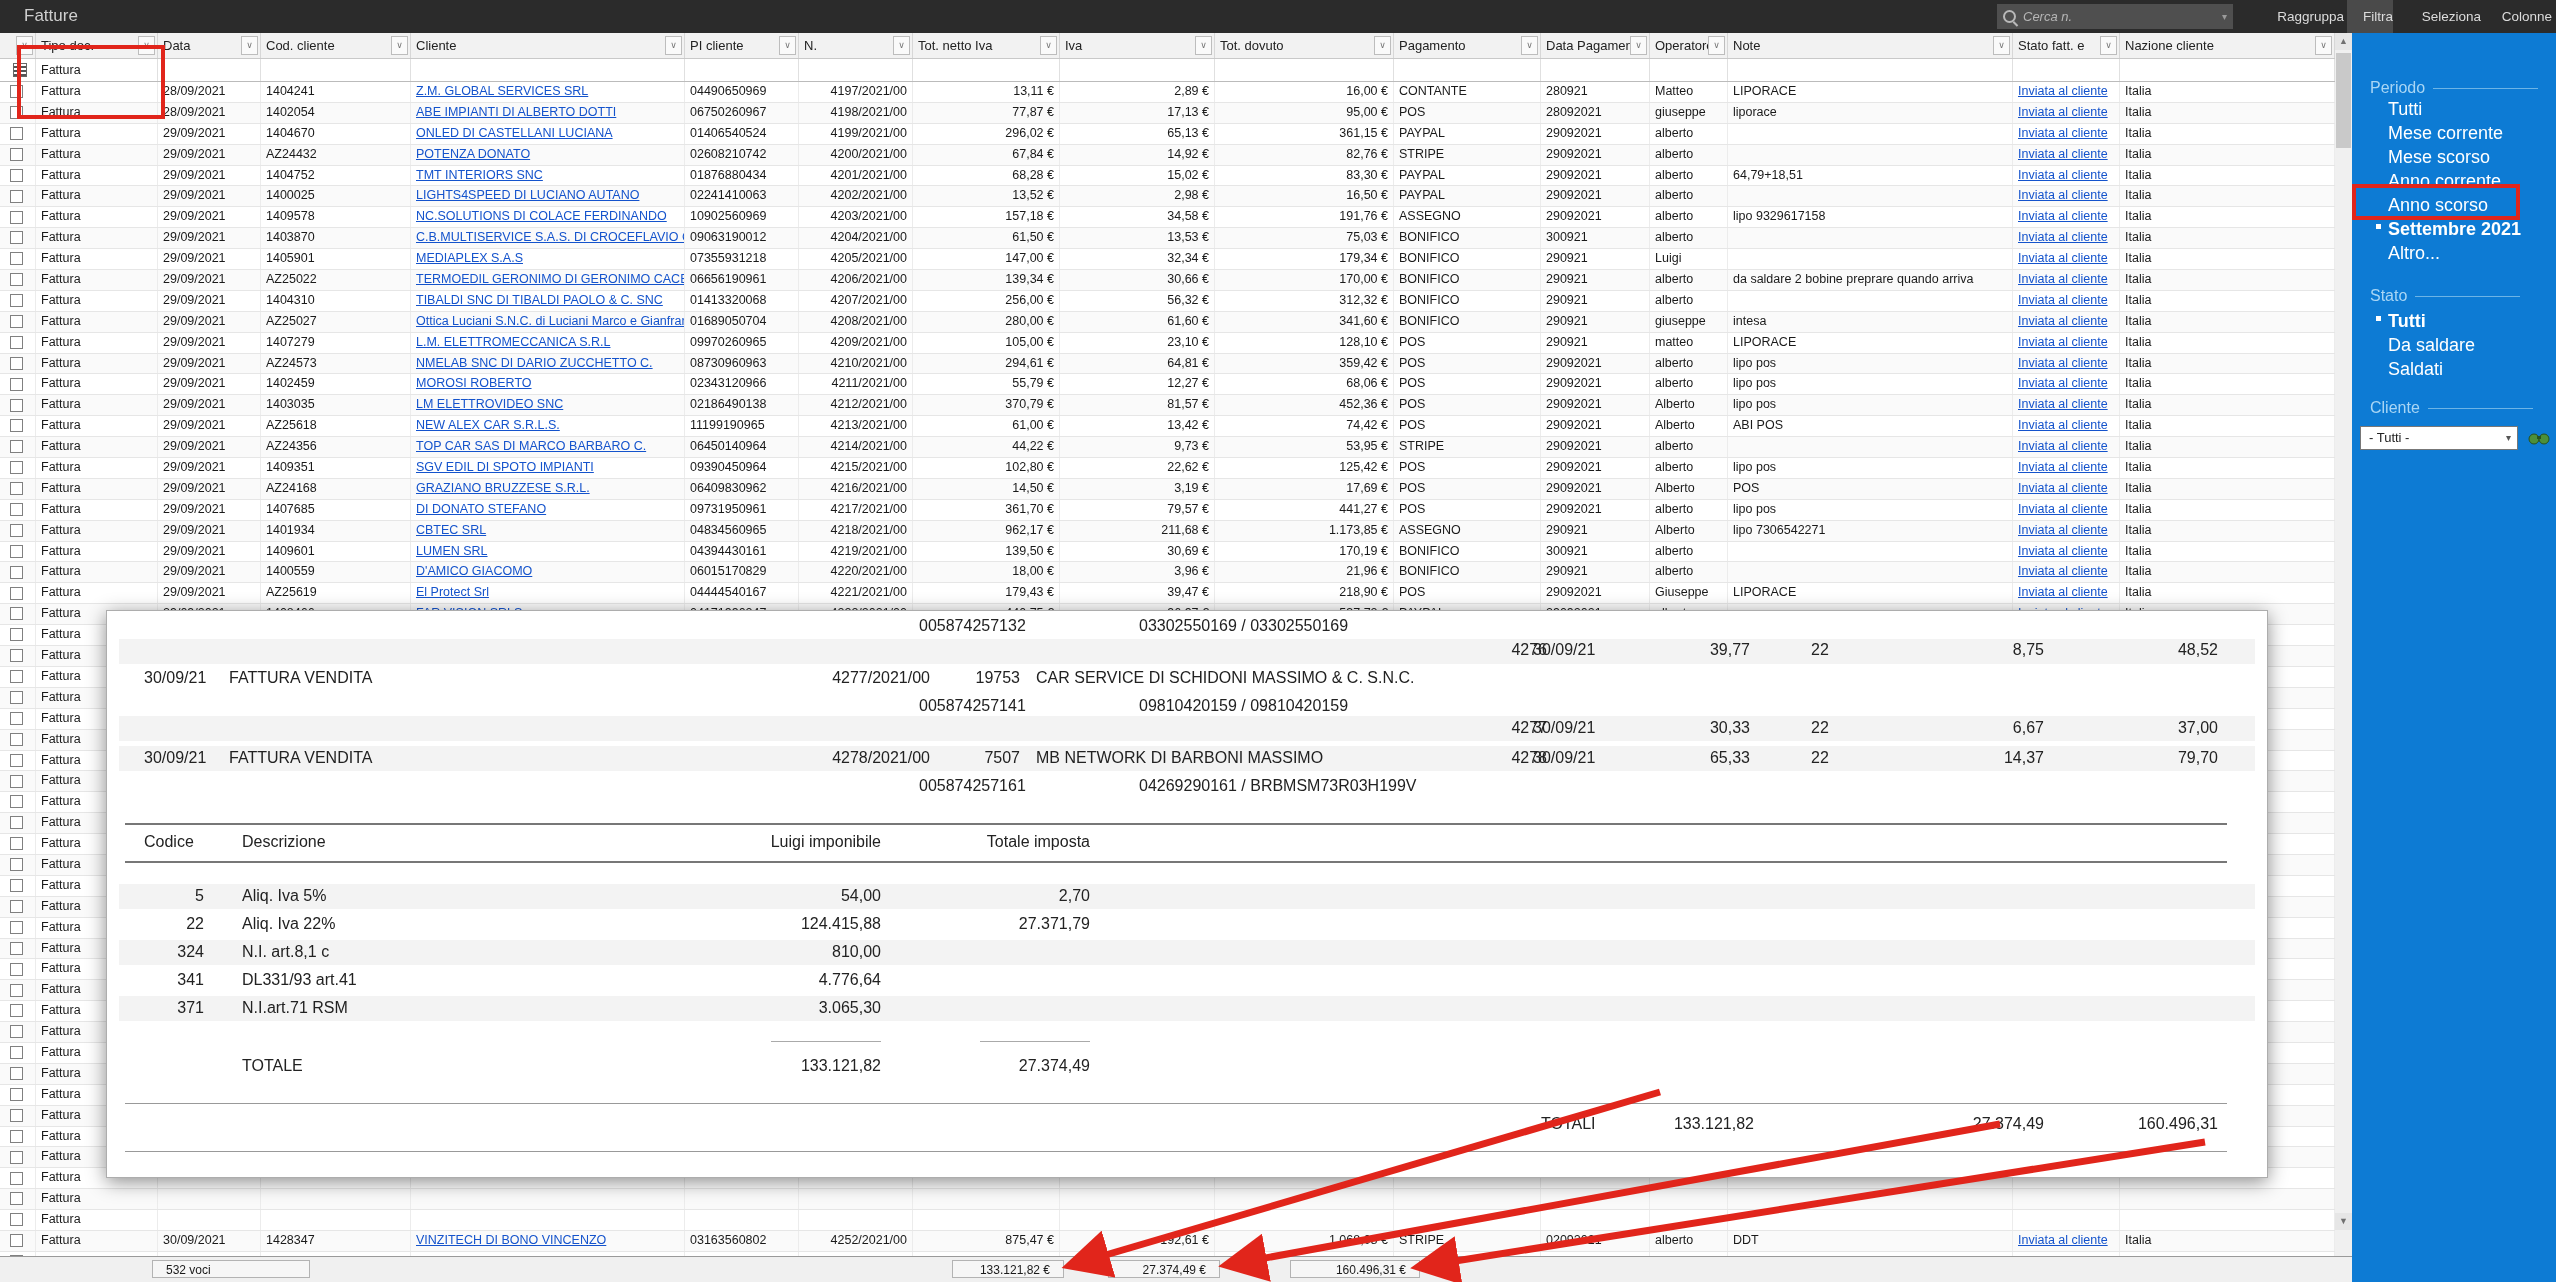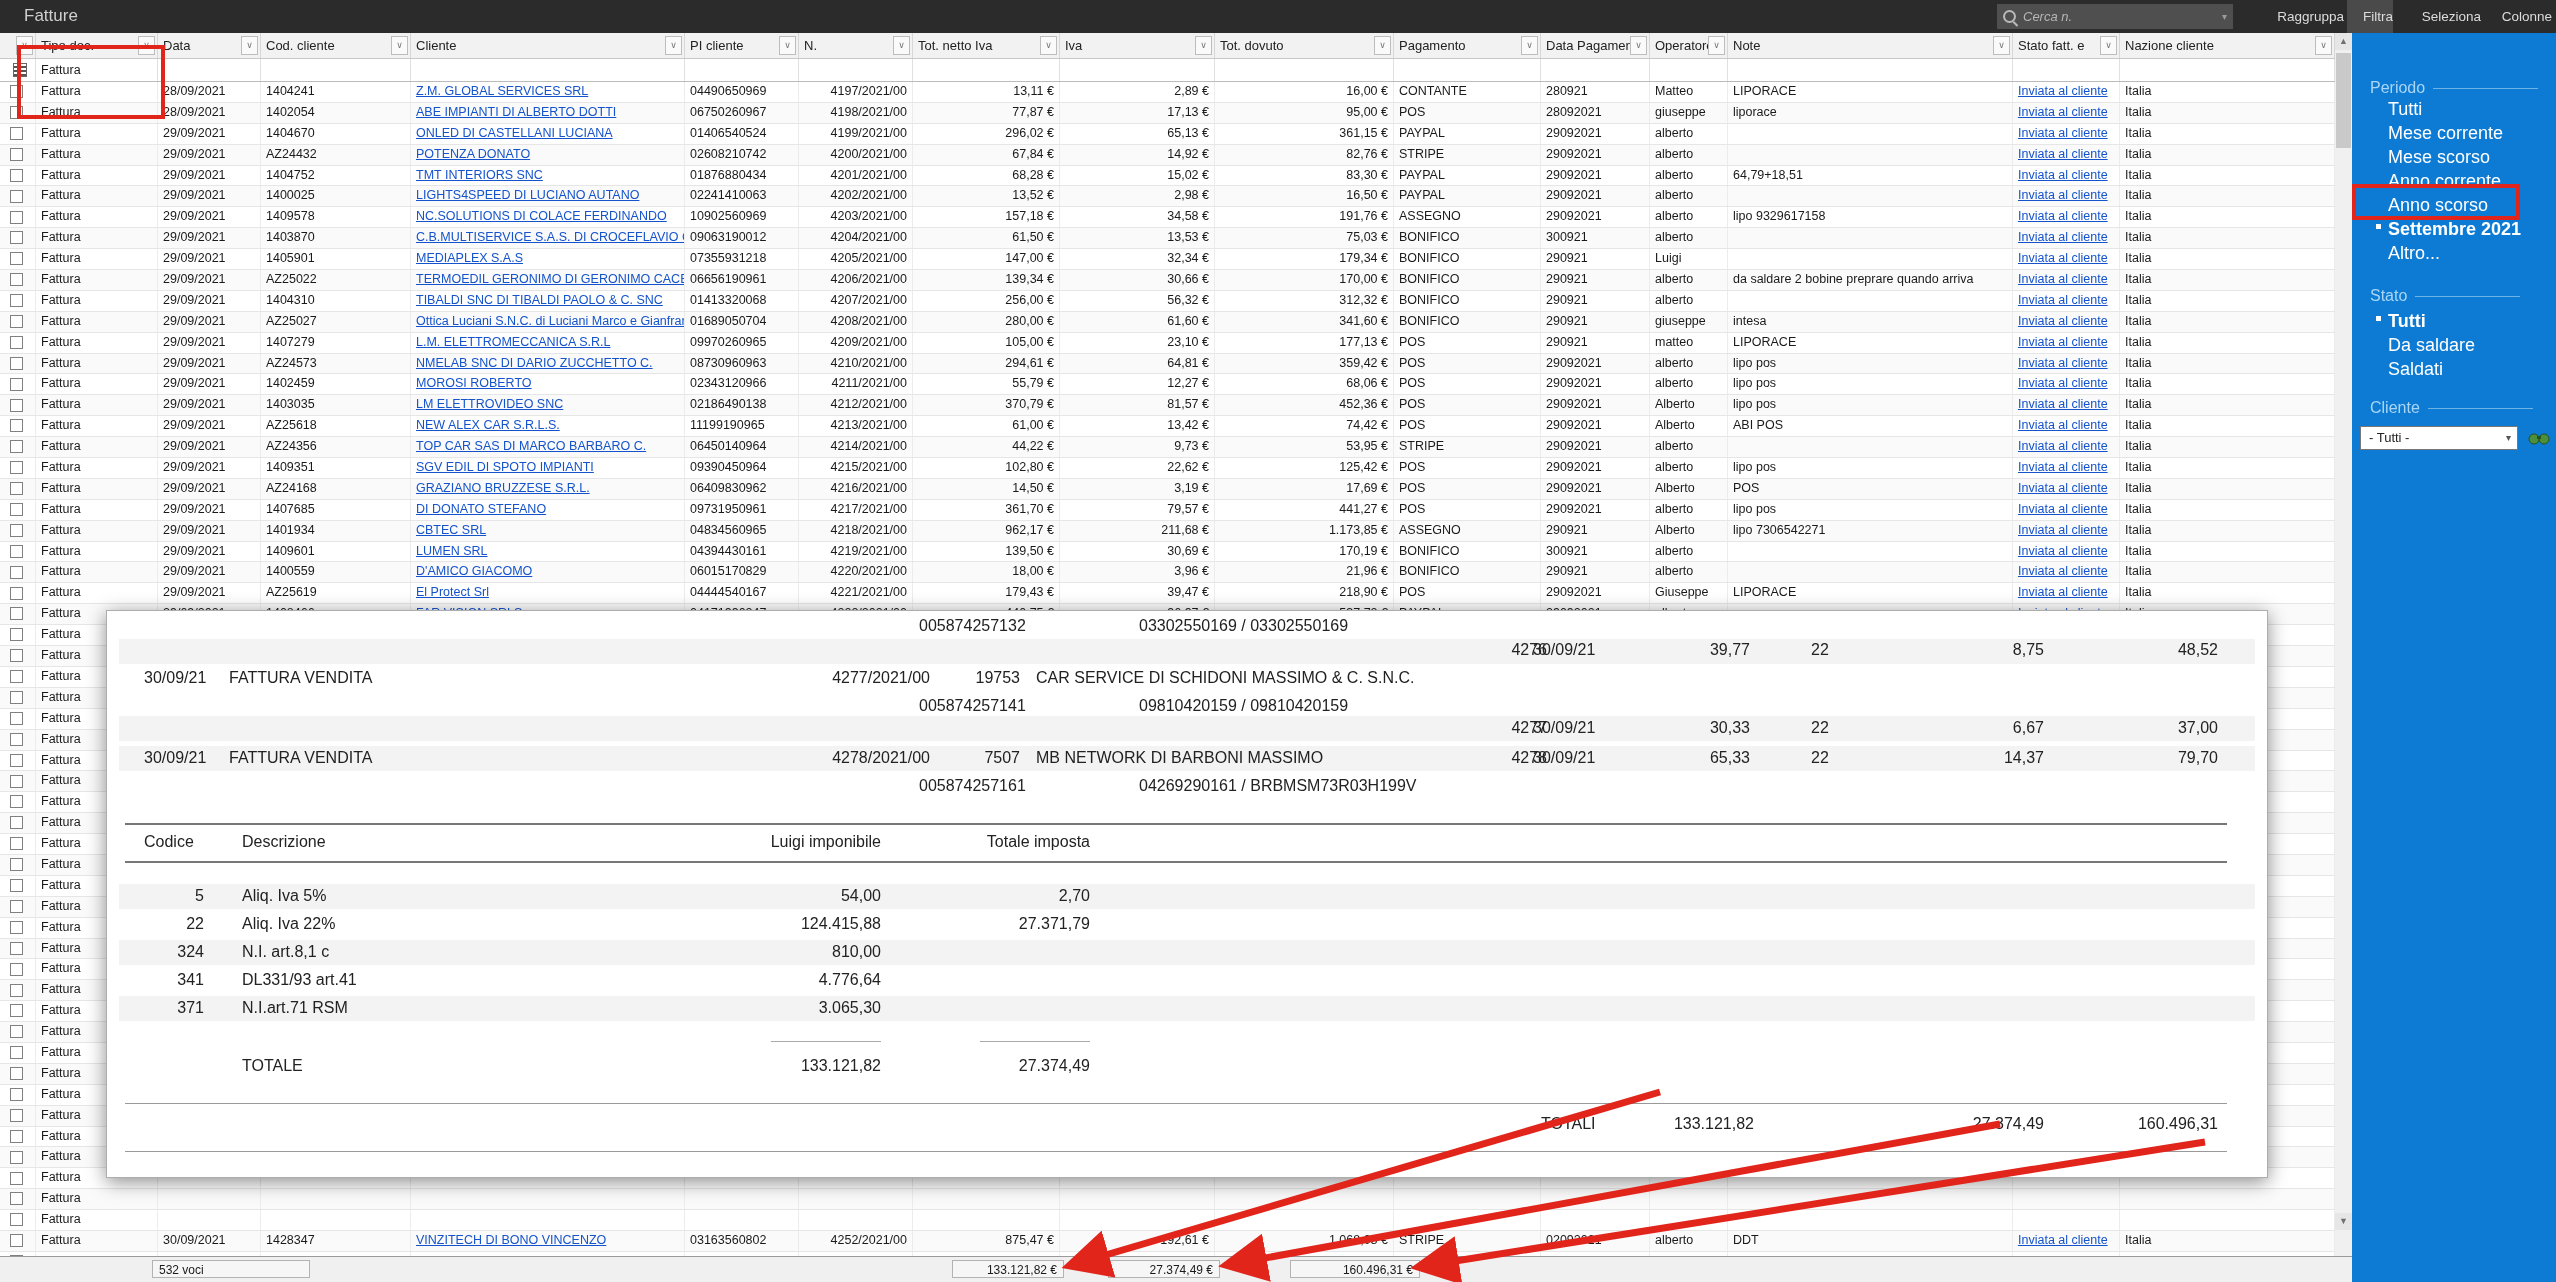--- a/index.html
+++ b/index.html
@@ -48,21 +48,21 @@
   .sc-btn{position:absolute;left:0;width:17px;height:17px;background:#e6e6e6;color:#707070;
           font-size:9px;text-align:center;line-height:17px;}
   #sc-up{top:0;}
   #sc-down{bottom:26px;}
   #sc-thumb{position:absolute;left:1px;top:20px;width:15px;height:95px;background:#c9c9c9;}
 
   
   #statusbar{position:absolute;left:0;top:1256px;width:2352px;height:26px;background:#f0f0f0;
              border-top:1px solid #9a9a9a;z-index:20;}
   .st-box{position:absolute;top:3px;height:18px;border:1px solid #b3b3b3;background:#f6f6f6;
-          font-size:12px;line-height:18px;box-sizing:border-box;padding:0 6px;}
+          font-size:12px;line-height:18px;box-sizing:border-box;padding:0 13px;}
   #st-count{left:152px;width:158px;}
   .st-num{text-align:right;}
   #st-tot1{left:952px;width:112px;}
   #st-tot2{left:1108px;width:112px;}
   #st-tot3{left:1290px;width:130px;}
 
   
   #sidebar{position:absolute;left:2352px;top:33px;width:204px;height:1249px;background:#0d7bd4;z-index:25;padding-left:36px;}
   .sb-head{position:absolute;left:18px;font-size:16px;color:#a9d6f5;white-space:nowrap;}
   .sb-head .rule{display:inline-block;width:105px;height:1px;background:#6cb4e6;vertical-align:middle;margin-left:8px;}
@@ -427,21 +427,21 @@
   <div class="tr">
     <div class="td c"><span class="cb"></span></div>
     <div class="td">Fattura</div>
     <div class="td">29/09/2021</div>
     <div class="td">1407279</div>
     <div class="td"><span class="lnk">L.M. ELETTROMECCANICA S.R.L</span></div>
     <div class="td">09970260965</div>
     <div class="td num">4209/2021/00</div>
     <div class="td num">105,00 €</div>
     <div class="td num">23,10 €</div>
-    <div class="td num">177,13 €</div>
+    <div class="td num">128,10 €</div>
     <div class="td">POS</div>
     <div class="td">290921</div>
     <div class="td">matteo</div>
     <div class="td">LIPORACE</div>
     <div class="td"><span class="lnk">Inviata al cliente</span></div>
     <div class="td">Italia</div>
   </div>
 
   <div class="tr">
     <div class="td c"><span class="cb"></span></div>

